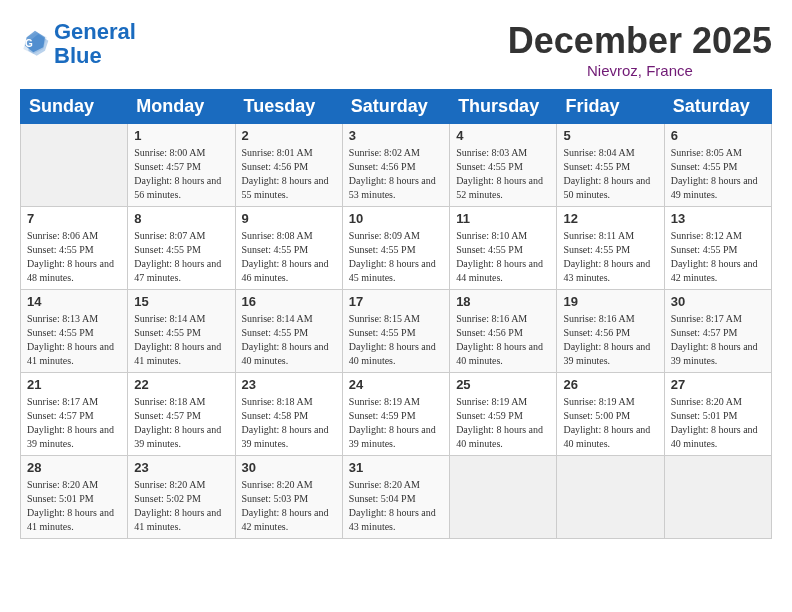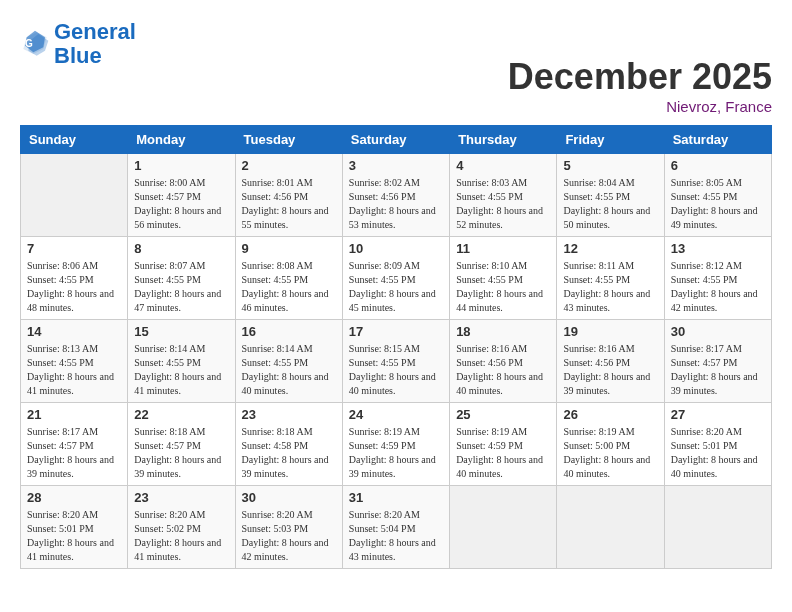--- a/index.html
+++ b/index.html
@@ -30,43 +30,42 @@
       color: #1a6bbf;
       margin-top: 16px;
     }
     .logo-icon {
       width: 30px;
       height: 30px;
       margin-right: 4px;
       position: relative;
     }
     .title-area {
-      text-align: right;
-      margin-top: 36px;
+      text-align: center;
     }
     .month-title {
       font-size: 36px;
       font-weight: bold;
       color: #333;
     }
     .location {
       font-size: 15px;
       color: #701a75;
     }
     table {
       width: 100%;
       border-collapse: collapse;
       font-size: 11px;
     }
     thead tr th {
       background-color: #1a6bbf;
       color: #fff;
       padding: 6px 8px;
       text-align: left;
-      font-size: 13px;
+      font-size: 18px;
       font-weight: bold;
       border: 1px solid #1a6bbf;
     }
     tbody tr td {
       border: 1px solid #ccc;
       vertical-align: top;
       padding: 4px 6px;
       width: 107px;
       min-height: 80px;
       background: #fff;

